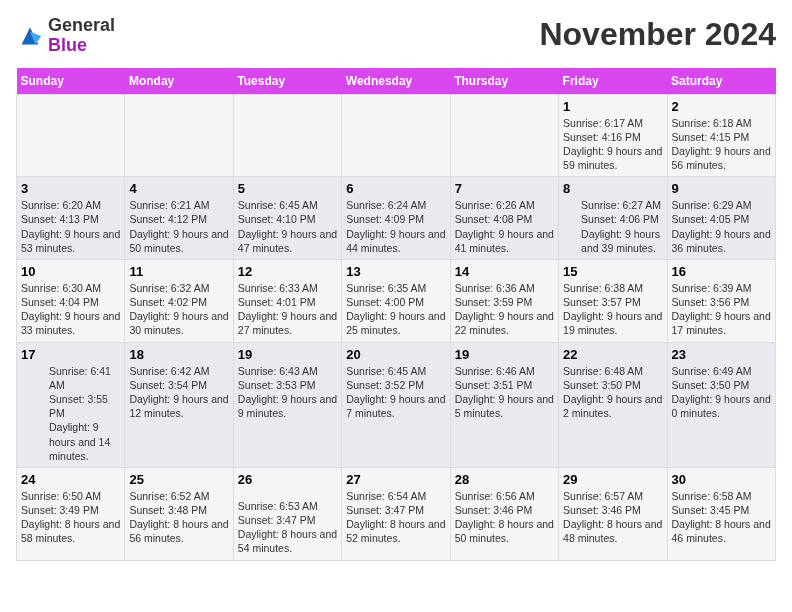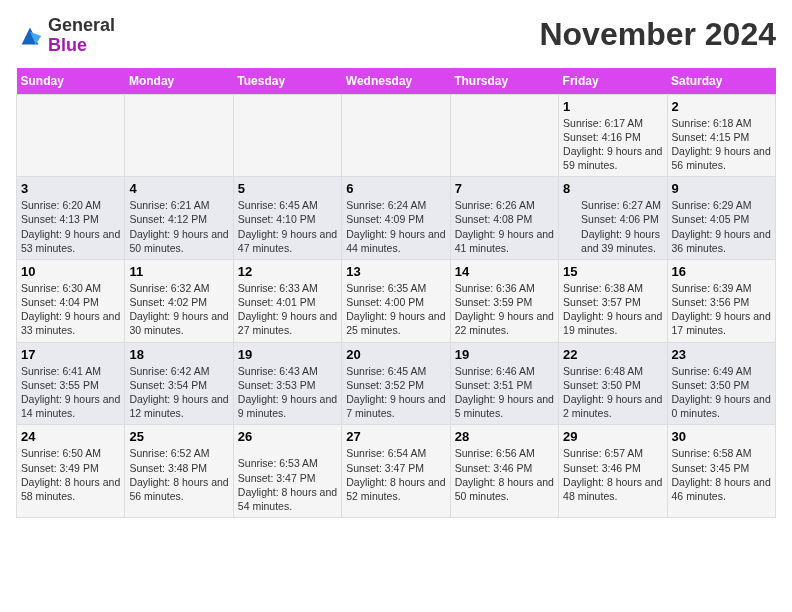--- a/index.html
+++ b/index.html
@@ -223,21 +223,21 @@
         <td>
           <div class="day-number">16</div>
           <div class="day-info" style="white-space: pre-line;">Sunrise: 6:39 AM
 Sunset: 3:56 PM
 Daylight: 9 hours and 17 minutes.</div>
         </td>
       </tr>
       <tr>
         <td>
           <div class="day-number">17</div>
-          <div class="day-info" style="white-space: pre-line;">Sunrise: 6:41 AM
+          <div class="day-info" style="white-space: pre-line; margin-left: 28px;">Sunrise: 6:41 AM
 Sunset: 3:55 PM
 Daylight: 9 hours and 14 minutes.</div>
         </td>
         <td>
           <div class="day-number">18</div>
           <div class="day-info" style="white-space: pre-line;">Sunrise: 6:42 AM
 Sunset: 3:54 PM
 Daylight: 9 hours and 12 minutes.</div>
         </td>
         <td>

